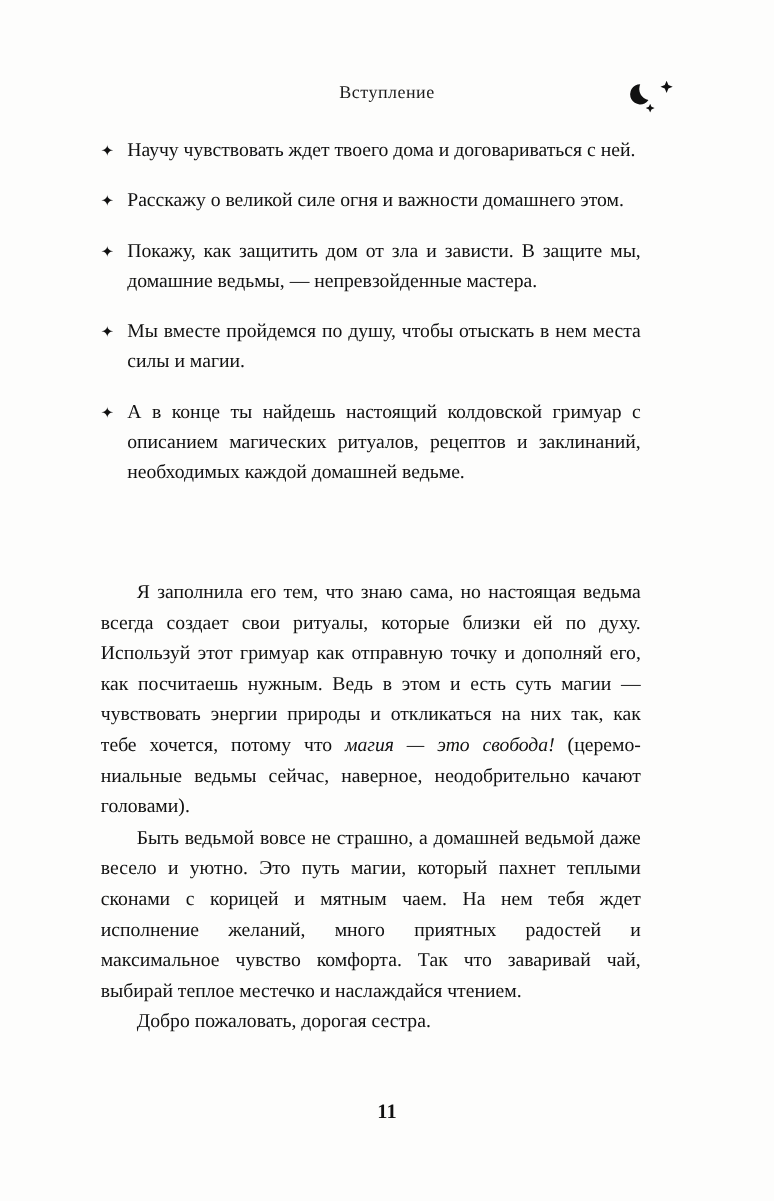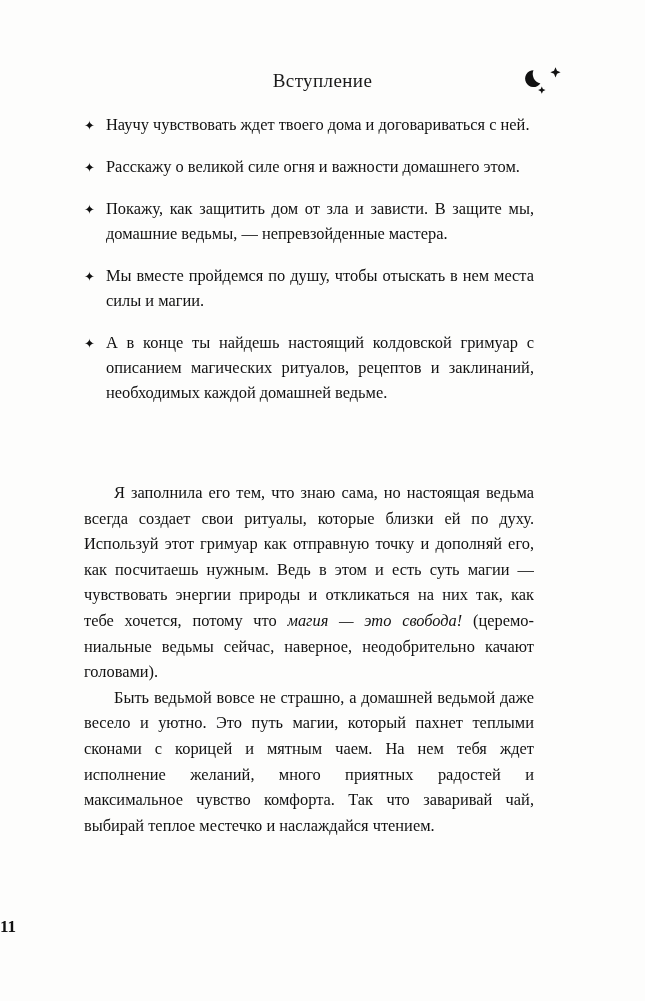--- a/index.html
+++ b/index.html
@@ -28,21 +28,21 @@
     top: 70px;
     left: 0;
     right: 0;
     height: 26px;
   }
   .running-head-title {
     position: absolute;
     left: 0;
     right: 0;
     text-align: center;
-    font-size: 19px;
+    font-size: 15px;
     letter-spacing: 0.4px;
     color: #1a1a1a;
   }
   .ornament {
     position: absolute;
     right: 78px;
     top: -6px;
     width: 52px;
     height: 30px;
   }
@@ -94,21 +94,21 @@
   }
   .para em {
   }
 
   
   .folio {
     position: absolute;
     bottom: 64px;
     left: 0;
     right: 0;
-    text-align: left;
+    text-align: center;
     font-size: 17px;
     font-weight: bold;
     color: #111;
   }
 </style>
 </head>
 <body>
 
 <div class="page">
 
@@ -148,17 +148,18 @@
     <div class="bullet-item">
       <div class="bullet-mark">✦</div>
       <div class="bullet-text">А в конце ты найдешь настоящий колдовской гри­муар с описанием магических ритуалов, рецеп­тов и заклинаний, необходимых каждой домаш­ней ведьме.</div>
     </div>
 
   </div>
 
   <div class="body-copy">
     <p class="para"><span>Я заполнила его тем, что знаю сама, но настоя­щая ведьма всегда создает свои ритуалы, которые близки ей по духу. Используй этот гримуар как от­правную точку и дополняй его, как посчитаешь нуж­ным. Ведь в этом и есть суть магии — чувствовать энергии природы и откликаться на них так, как тебе хочется, потому что </span><em>магия — это свобода!</em><span> (церемо­ниальные ведьмы сейчас, наверное, неодобрительно качают головами).</span></p>
     <p class="para">Быть ведьмой вовсе не страшно, а домашней ведь­мой даже весело и уютно. Это путь магии, который пахнет теплыми сконами с корицей и мятным чаем. На нем тебя ждет исполнение желаний, много прият­ных радостей и максимальное чувство комфорта. Так что заваривай чай, выбирай теплое местечко и насла­ждайся чтением.</p>
+    <p class="para">Добро пожаловать, дорогая сестра.</p>
   </div>
 
   <div class="folio">11</div>
 
 </div>
 
 </body></html>

